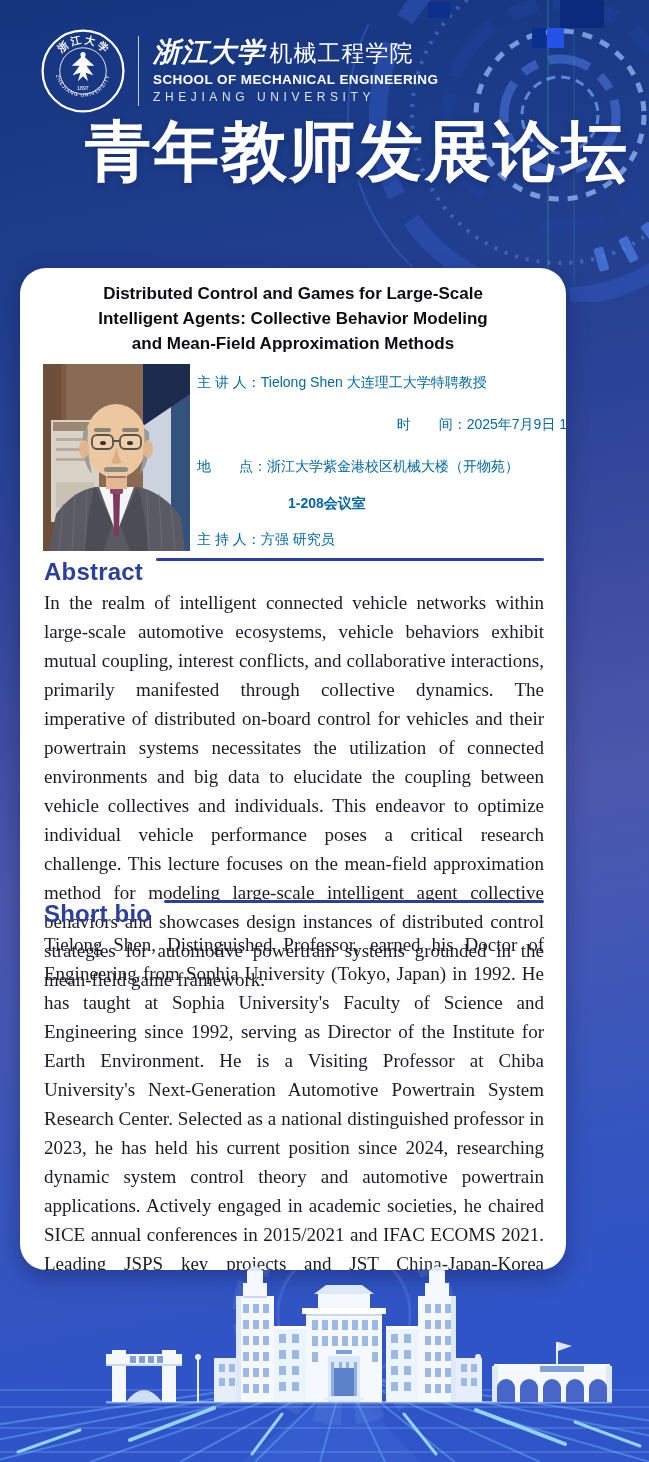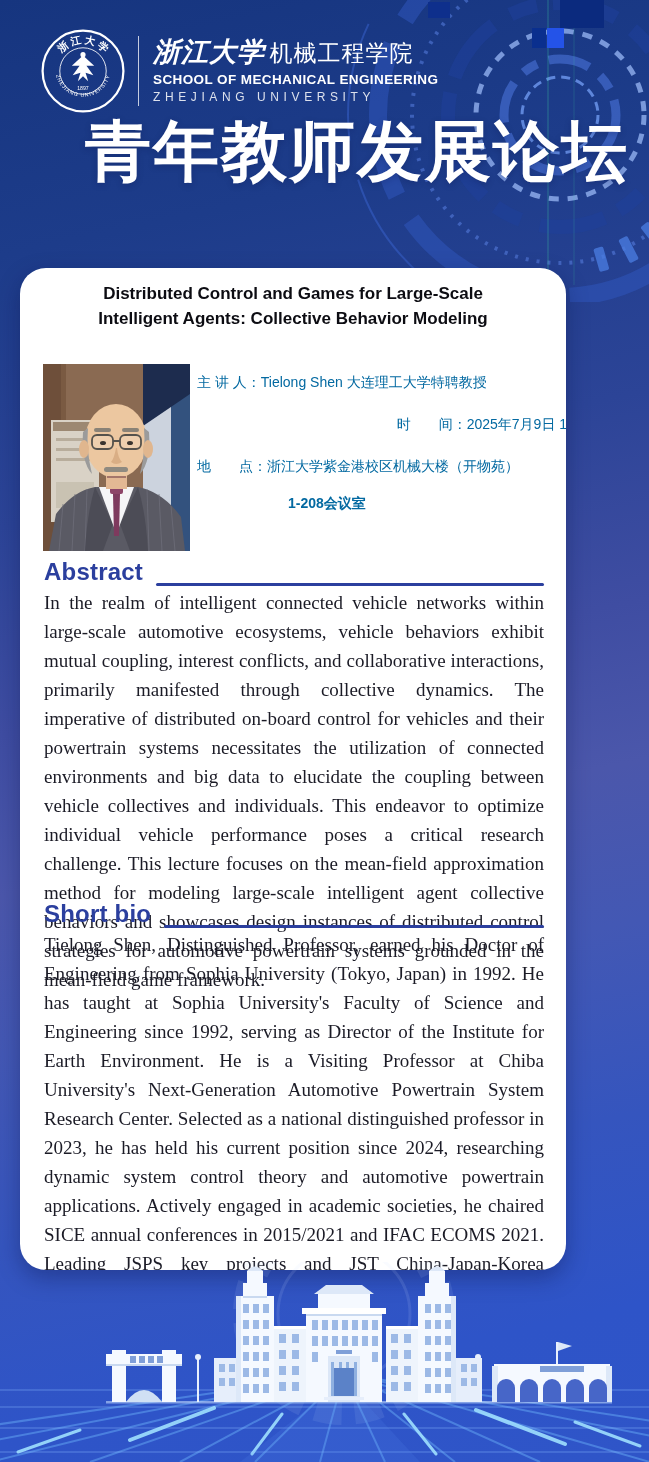--- a/index.html
+++ b/index.html
@@ -24,21 +24,21 @@
   .banner div{font-size:66px;line-height:86px;white-space:nowrap;text-shadow:0 2px 6px rgba(10,20,70,.25);}
   
   .card{position:absolute;left:20px;top:268px;width:546px;height:1002px;background:#fff;
     border-radius:26px;box-shadow:0 8px 22px rgba(8,18,70,.35);overflow:hidden;}
   .lec-title{position:absolute;top:13px;left:10px;right:10px;text-align:center;
     font-weight:700;font-size:17px;line-height:25px;color:#0c0c12;}
   .photo{position:absolute;left:23px;top:96px;width:147px;height:187px;}
   .info{position:absolute;left:177px;top:100px;width:436px;font-size:14px;color:#0369a1;}
   .info-row{white-space:nowrap;line-height:28px;}
   .r1{margin-bottom:14px;} .r2{margin-bottom:14px;text-align:right;} .r3{margin-bottom:9px;} .r4{margin-bottom:8px;padding-left:91px;font-weight:bold;}
-  .sec-head{position:absolute;left:24px;right:22px;display:flex;align-items:flex-end;}
+  .sec-head{position:absolute;left:24px;right:22px;display:flex;align-items:flex-start;}
   .sec-head .h{font-size:24px;font-weight:700;color:#2b3f9e;letter-spacing:.2px;white-space:nowrap;}
   .sec-head .rule{flex:1;height:3px;background:#2b3f9e;margin-left:13px;border-radius:2px;}
   .abs-head{top:290px;} .bio-head{top:632px;}
   .body-p{position:absolute;left:24px;right:22px;text-align:justify;
     font-family:Liberation Serif, serif;font-size:19px;line-height:29px;color:#1b1b26;margin:0;}
   .abs-p{top:320px;} .bio-p{top:662px;}
   
   .footer{position:absolute;left:0;top:1262px;width:649px;height:200px;pointer-events:none;}
 </style>
 </head>
@@ -107,20 +107,21 @@
   </div>
 
   <div class="banner">
     <div>青年教师发展论坛</div>
   </div>
 
   <div class="card">
     <div class="lec-title">
       <div>Distributed Control and Games for Large-Scale</div>
       <div>Intelligent Agents: Collective Behavior Modeling</div>
+      <div>and Mean-Field Approximation Methods</div>
     </div>
 
     <svg class="photo" viewBox="0 0 147 187">
       <rect x="0" y="0" width="147" height="187" fill="#8a6a52"></rect>
       <rect x="0" y="0" width="18" height="187" fill="#6e4f3a"></rect>
       <rect x="18" y="0" width="5" height="187" fill="#7a5a42"></rect>
       <rect x="8" y="56" width="48" height="102" fill="#d9d2c6"></rect>
       <rect x="10" y="58" width="44" height="9" fill="#9c8872"></rect>
       <rect x="13" y="74" width="38" height="3" fill="#b8ad9c"></rect>
       <rect x="13" y="84" width="38" height="3" fill="#b8ad9c"></rect>
@@ -159,20 +160,21 @@
       <path d="M73 84 Q71 95 68 98 Q73 102 79 98 Q75 94 74 84 Z" fill="#d9ae85"></path>
       <rect x="61" y="103" width="24" height="5" rx="2.5" fill="#8f8a80"></rect>
       <line x1="64" y1="113" x2="83" y2="113" stroke="#a4766a" stroke-width="2"></line>
     </svg>
 
     <div class="info">
       <div class="info-row r1"><span>主 讲 人：</span><span>Tielong Shen 大连理工大学特聘教授</span></div>
       <div class="info-row r2"><span>时　　间：</span><span>2025年7月9日 10:00-11:30</span></div>
       <div class="info-row r3"><span>地　　点：</span><span>浙江大学紫金港校区机械大楼（开物苑）</span></div>
       <div class="info-row r4"><span>1-208会议室</span></div>
+      <div class="info-row r5"><span>主 持 人：</span><span>方强 研究员</span></div>
     </div>
 
     <div class="sec-head abs-head">
       <span class="h">Abstract</span>
       <span class="rule"></span>
     </div>
     <p class="body-p abs-p">In the realm of intelligent connected vehicle networks within large-scale automotive ecosystems, vehicle behaviors exhibit mutual coupling, interest conflicts, and collaborative interactions, primarily manifested through collective dynamics. The imperative of distributed on-board control for vehicles and their powertrain systems necessitates the utilization of connected environments and big data to elucidate the coupling between vehicle collectives and individuals. This endeavor to optimize individual vehicle performance poses a critical research challenge. This lecture focuses on the mean-field approximation method for modeling large-scale intelligent agent collective behaviors and showcases design instances of distributed control strategies for automotive powertrain systems grounded in the mean-field game framework.</p>
 
     <div class="sec-head bio-head">
       <span class="h">Short bio</span>

